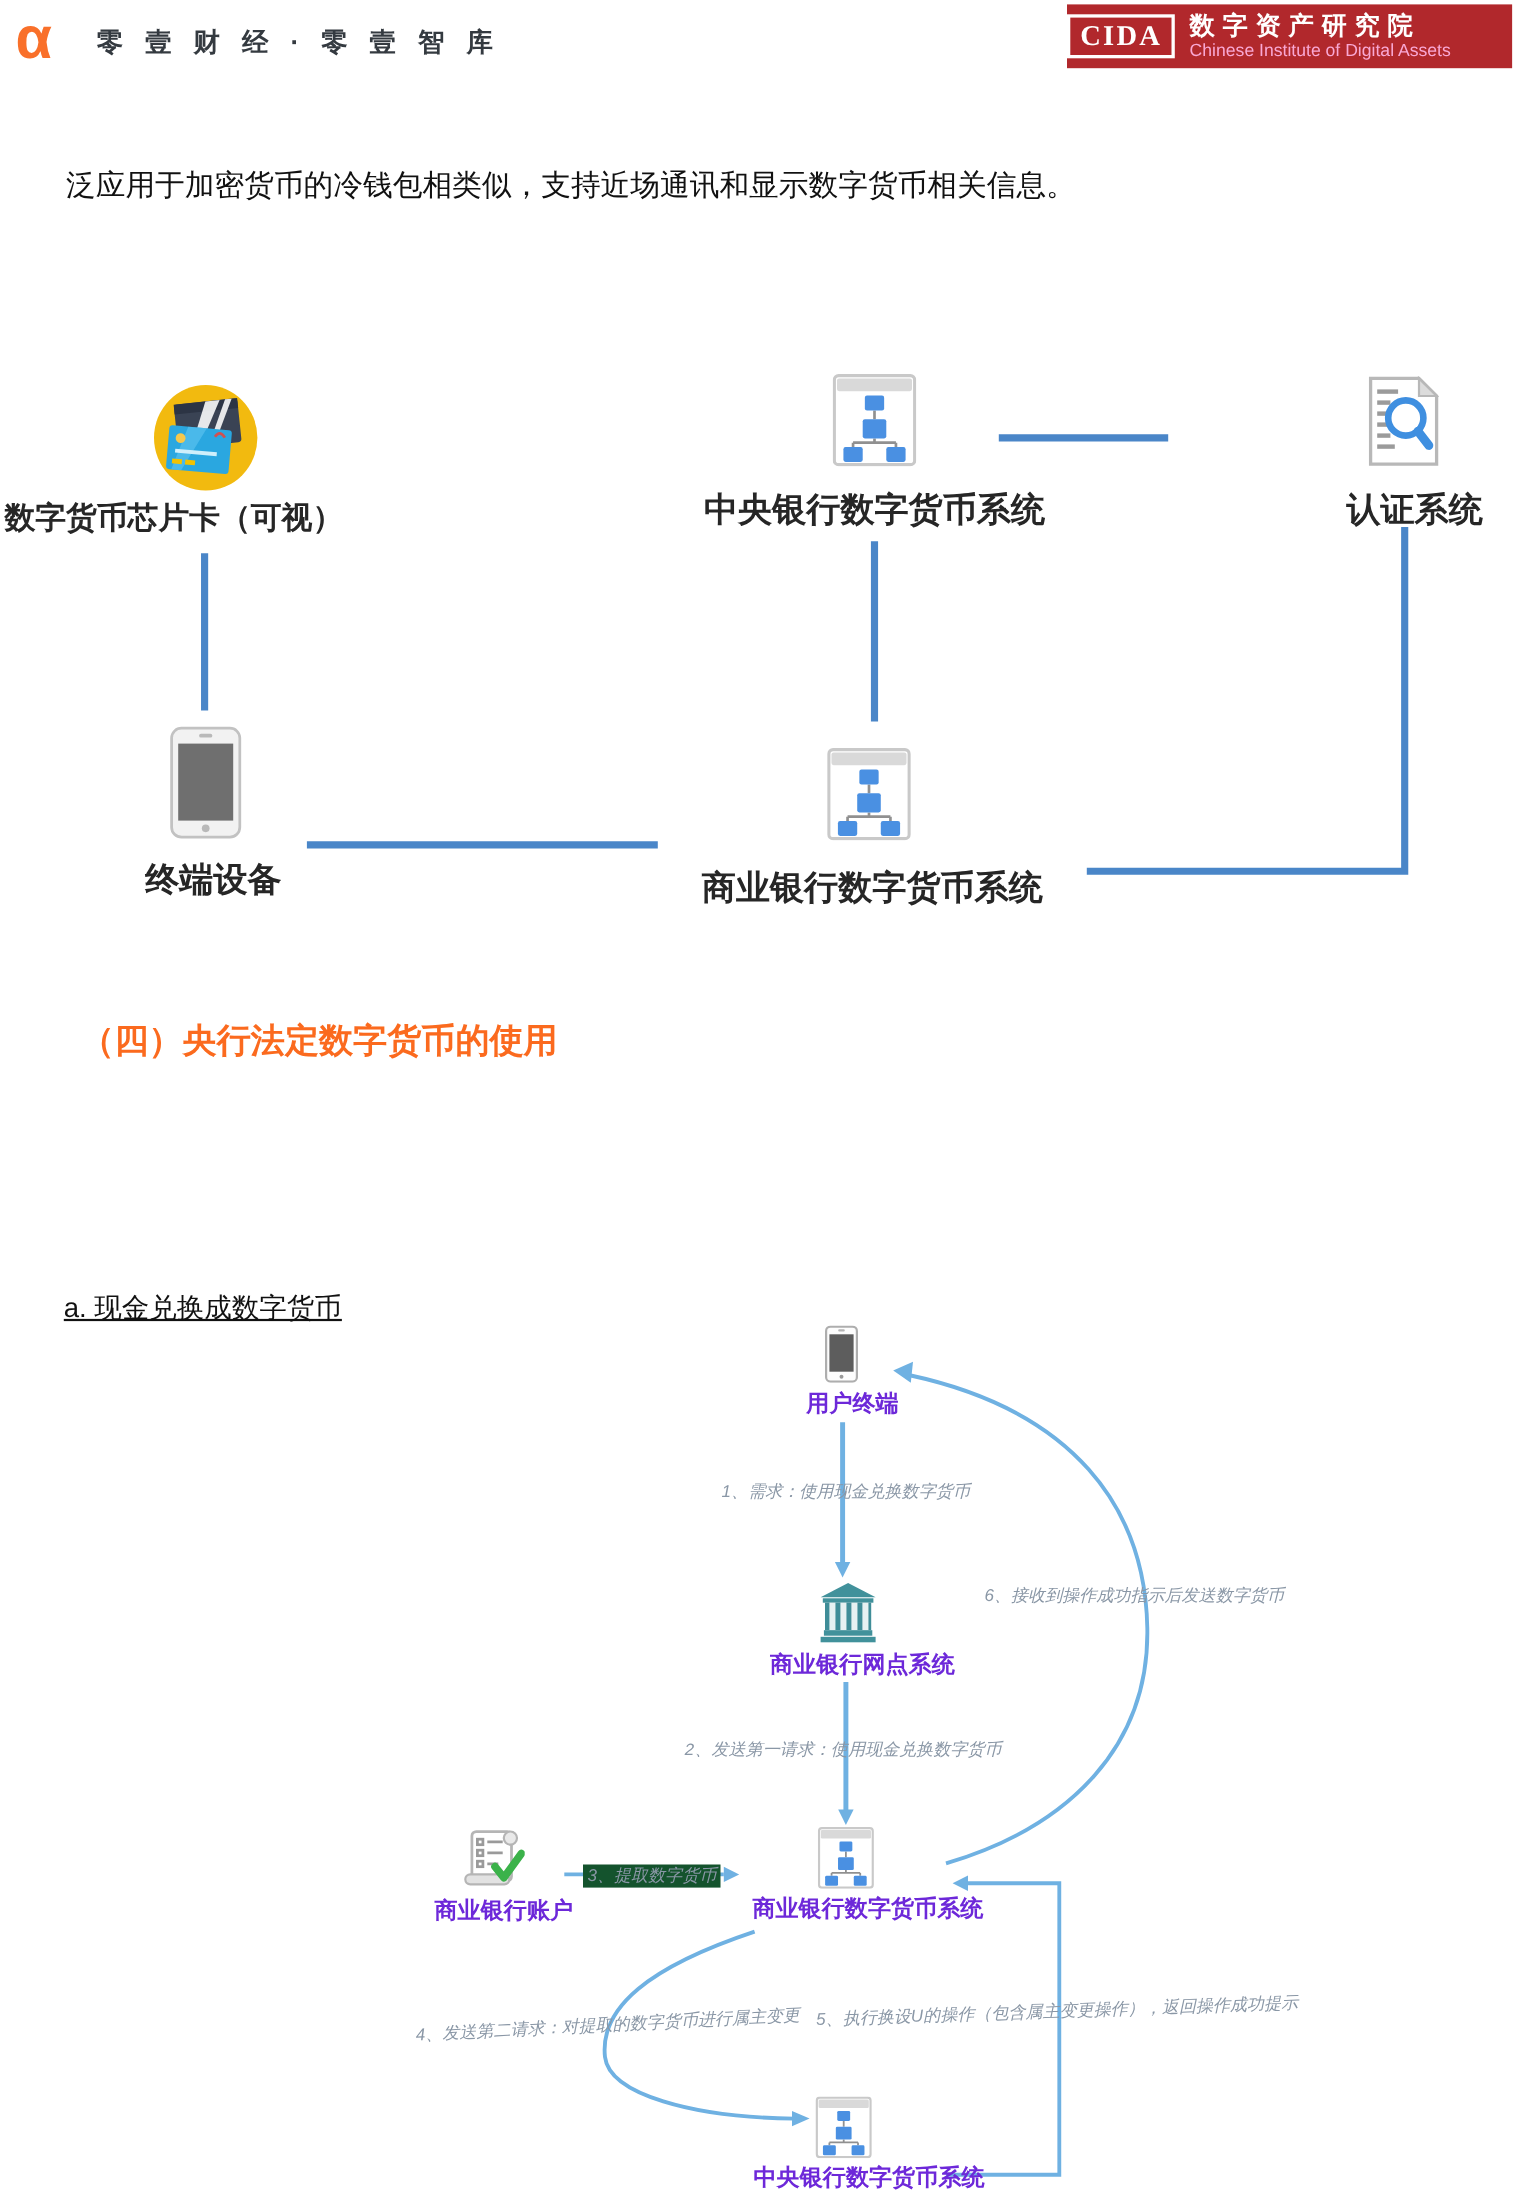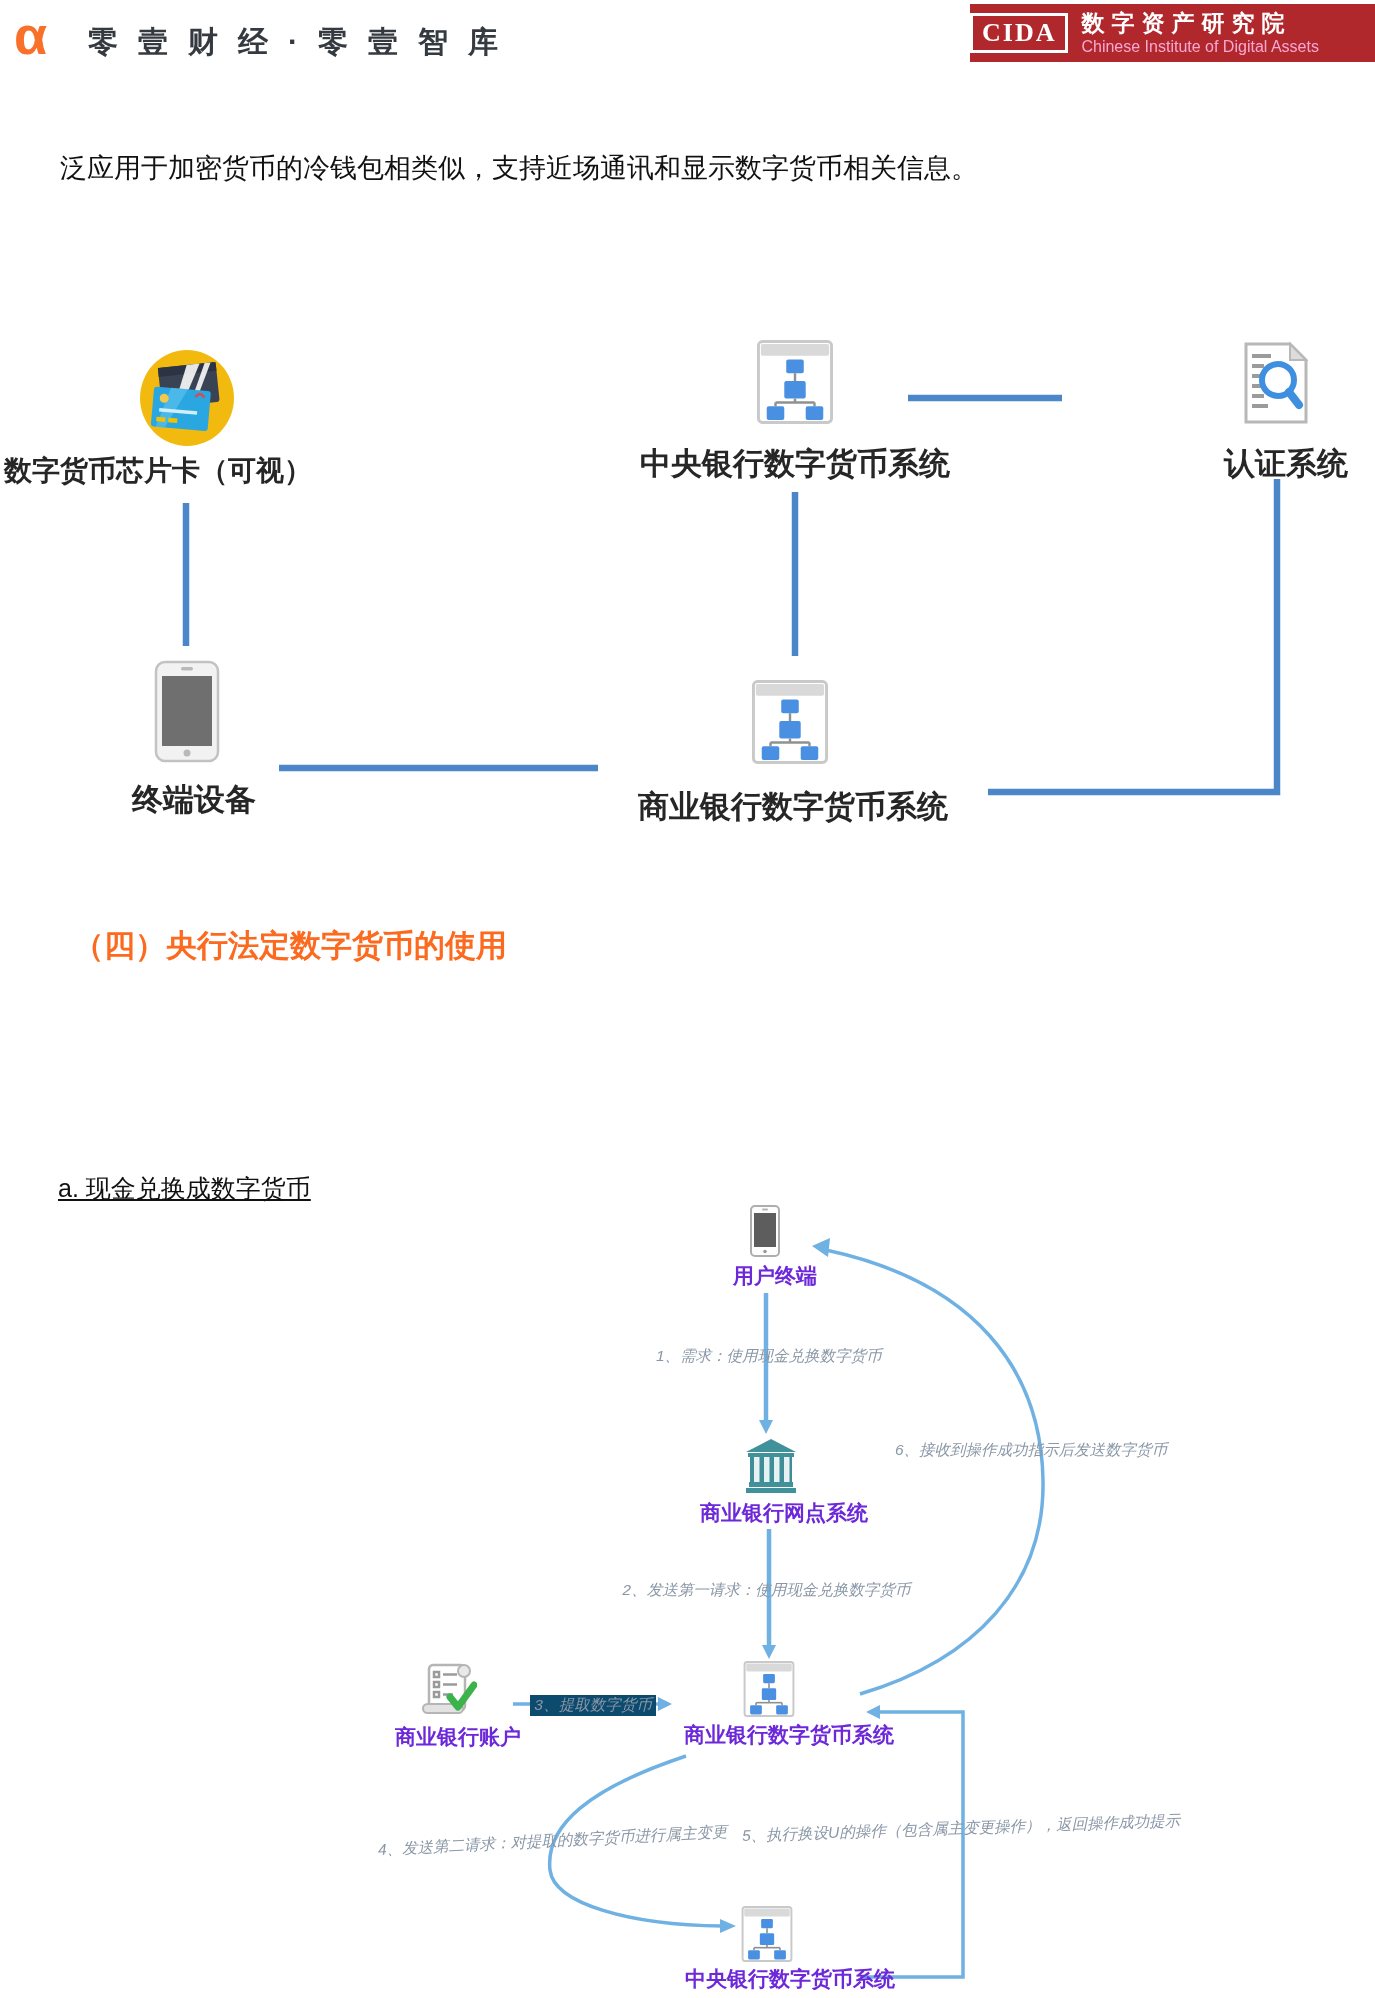--- a/index.html
+++ b/index.html
@@ -1,38 +1,38 @@
 <!DOCTYPE html>
 <html><head>
 <meta charset="utf-8">
 <style>
   html,body{margin:0;padding:0;background:#fff;}
   .page{position:relative;width:1375px;height:1998px;background:#fff;overflow:hidden;
         font-family:"Liberation Sans","DejaVu Sans",sans-serif;}
   .abs{position:absolute;}
   
   .alpha{font-size:54px;font-weight:800;color:#f9702a;line-height:1;}
-  .logo-text{font-size:30px;font-weight:700;color:#343a40;letter-spacing:20px;white-space:nowrap;}
+  .logo-text{font-size:24px;font-weight:700;color:#343a40;letter-spacing:20px;white-space:nowrap;}
   .banner{background:#b1282c;display:flex;align-items:center;box-sizing:border-box;}
   .cida-box{border:3px solid #fff;color:#fff;font-weight:800;font-size:26px;letter-spacing:2px;
             padding:3px 9px;line-height:1.1;font-family:"Liberation Serif","DejaVu Serif",serif;}
   .cida-cn{color:#fff;font-size:23px;font-weight:700;letter-spacing:7px;white-space:nowrap;line-height:1.15;}
   .cida-en{color:#f9a8d4;font-size:16px;white-space:nowrap;line-height:1.2;}
   
   .para{font-size:27px;color:#111;white-space:nowrap;}
   .h-section{font-size:31px;font-weight:800;color:#fb6a1e;white-space:nowrap;}
   .h-sub{font-size:27px;font-weight:800;color:#0d0d0d;white-space:nowrap;}
   .h-item{font-size:25px;color:#111;white-space:nowrap;}
   
   .d1-label{font-size:31px;font-weight:700;color:#262626;white-space:nowrap;}
   .d1-label.sm{font-size:28px;}
   
   .d2-label{font-size:21px;font-weight:600;color:#6d28d9;white-space:nowrap;}
   .step{font-size:15.5px;font-style:italic;color:#8a97a6;white-space:nowrap;}
-  .step.bg{background:#0c4a6e;padding:0 4px;font-family:Liberation Mono, monospace;}
+  .step.bg{background:#14532d;padding:0 4px;}
   .lines-svg{position:absolute;left:0;top:0;z-index:0;pointer-events:none;}
   .node{z-index:1;}
   .z2{z-index:2;}
 </style>
 </head>
 <body>
 
 <div class="page">
 
   <div class="abs" style="left:14px;top:8px;">

